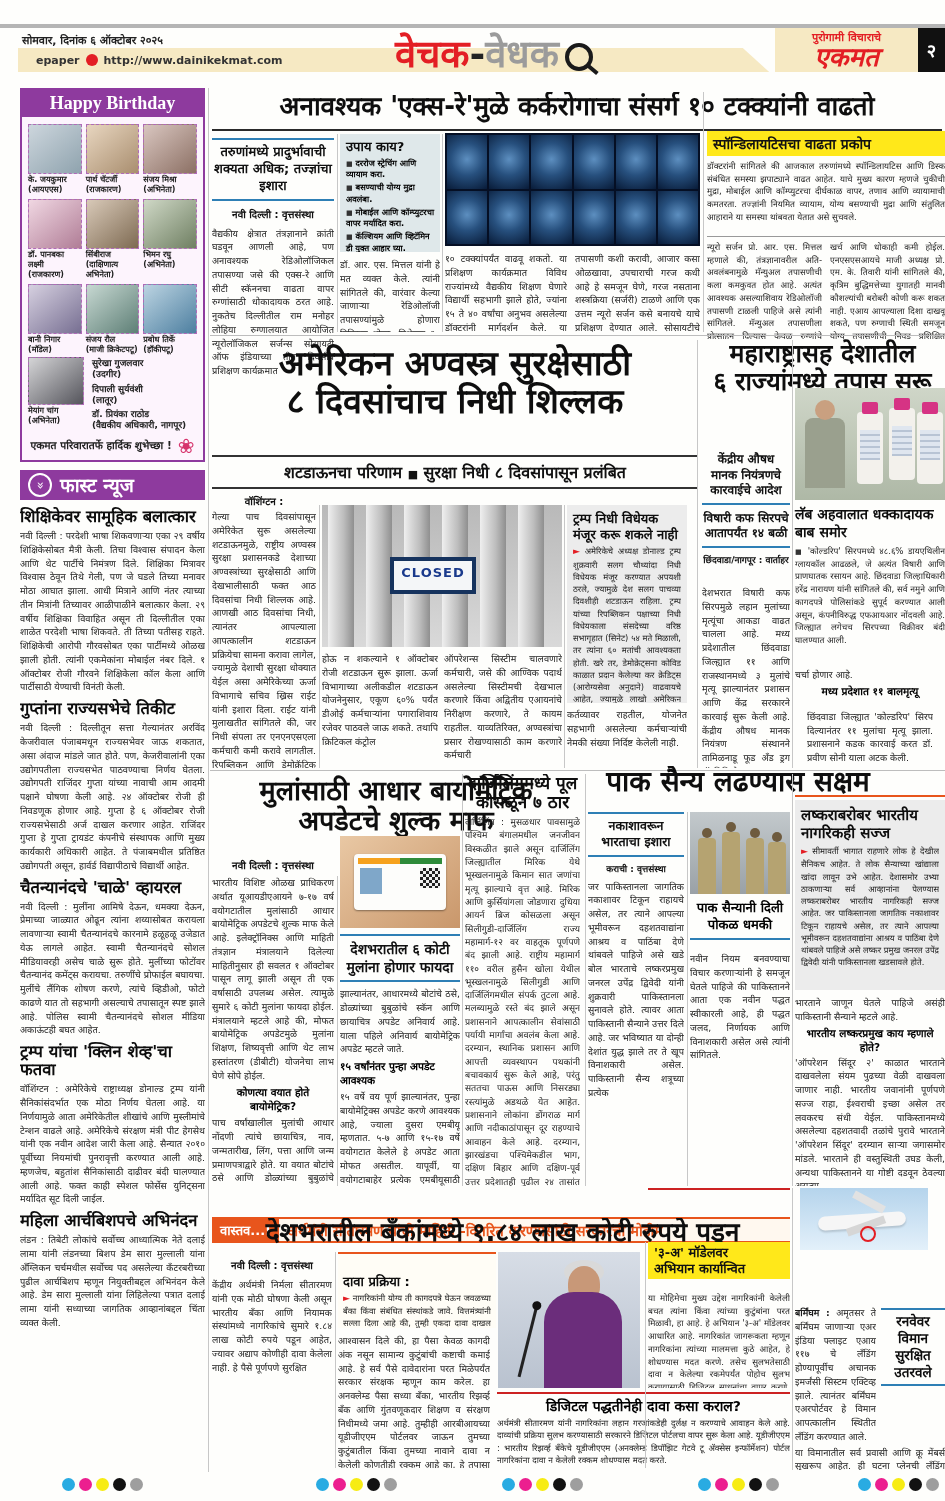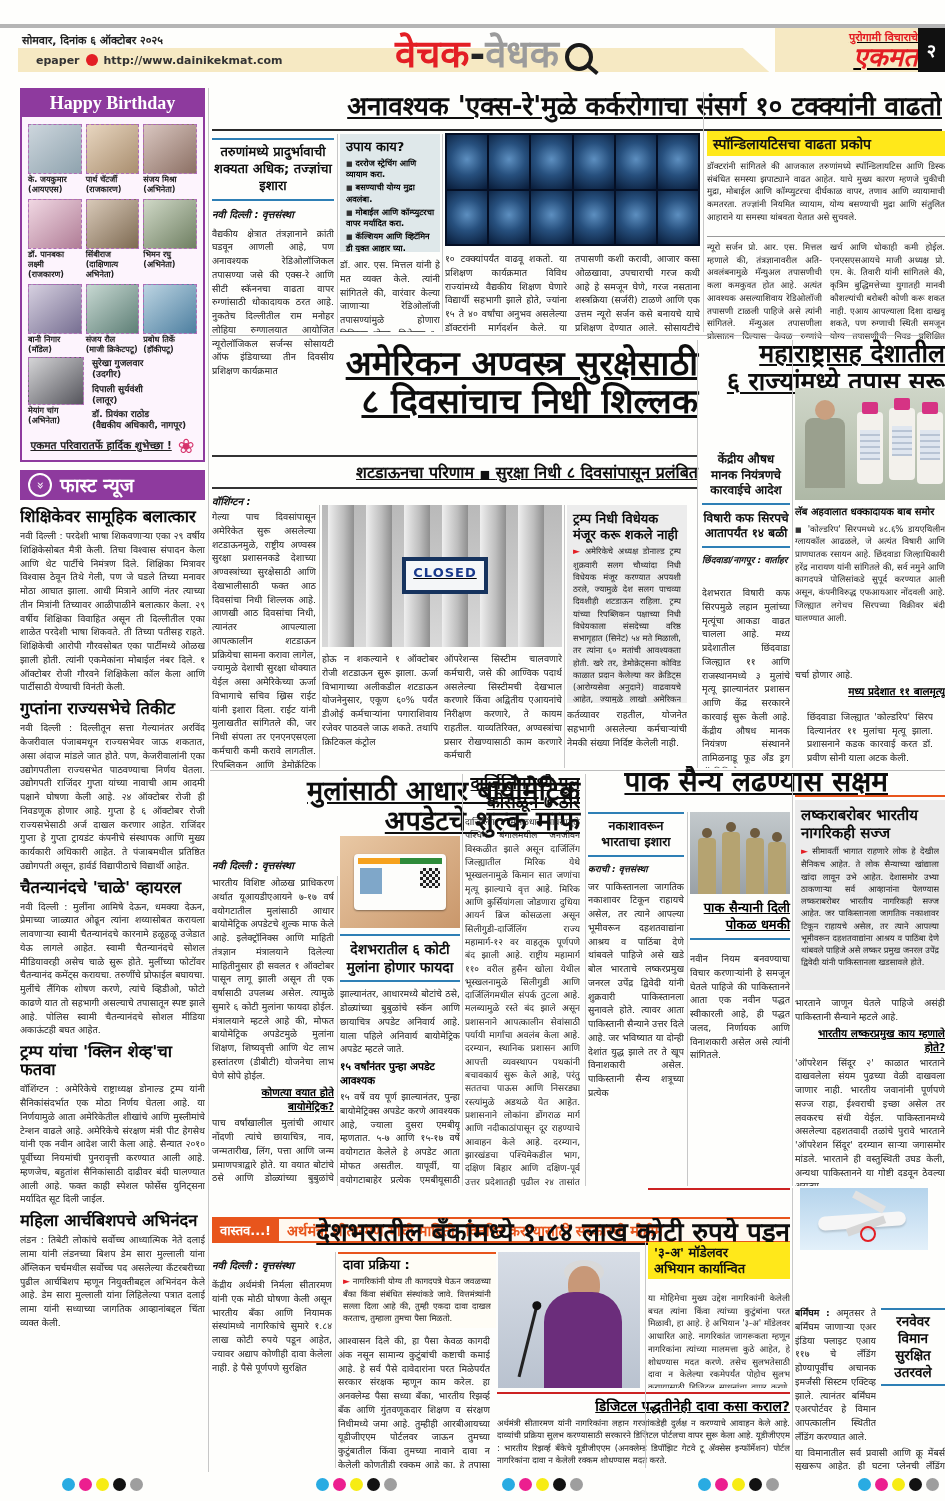--- a/index.html
+++ b/index.html
@@ -1,26 +1,26 @@
 <!DOCTYPE html>
 <html><head>
 <meta charset="utf-8">
 <style>
   html,body{margin:0;padding:0;background:#fff;}
   .page{position:relative;width:945px;height:1501px;background:#fefefc;font-family:"DejaVu Sans",sans-serif;overflow:hidden;}
   .abs{position:absolute;}
   .t{font-size:9.3px;line-height:1.48;text-align:justify;color:#1c1c1c;overflow:hidden;}
   .t b{font-weight:bold;}
   .hl{font-weight:800;color:#0e0e0e;line-height:1.12;}
-  .center{text-align:right;text-decoration:underline;}
+  .center{text-align:center;}
   .nowrap{white-space:nowrap;overflow:hidden;}
   .rule-v{position:absolute;width:1px;background:#c7c7c7;}
   .rule-h{position:absolute;height:1px;background:#bdbdbd;}
   .blue-sub{border-top:2px solid #2e7fb5;border-bottom:2px solid #2e7fb5;font-weight:bold;text-align:center;color:#111;padding:4px 1px;line-height:1.3;}
-  .dateline{font-weight:bold;font-size:10px;color:#111;font-style:italic;}
+  .dateline{font-weight:bold;font-size:10px;text-align:center;color:#111;}
   .graybox{background:#ececec;padding:6px;box-sizing:border-box;overflow:hidden;}
   .boxtitle{font-weight:800;color:#0d0d0d;line-height:1.2;}
   .arrow{color:#e31e24;font-size:9px;}
   .sq{color:#333;font-size:7px;}
   
   .mast-band{background:#f6e9c3;}
   .logo-first{color:#e31e24;font-weight:800;}
   .logo-sep{color:#222;font-weight:800;}
   .logo-second{color:#9b9b9b;font-weight:800;}
   .mag{display:inline-block;width:20px;height:20px;border:4px solid #1a1a1a;border-radius:50%;position:relative;vertical-align:middle;margin-left:-6px;}
@@ -253,21 +253,21 @@
   </div>
   <div class="abs dateline" style="left:212px;top:494px;width:104px;">वॉशिंग्टन :</div>
   <p class="t abs" style="left:212px;top:510px;width:104px;height:258px;margin:0;">गेल्या पाच दिवसांपासून अमेरिकेत सुरू असलेल्या शटडाऊनमुळे, राष्ट्रीय अण्वस्त्र सुरक्षा प्रशासनकडे देशाच्या अण्वस्त्रांच्या सुरक्षेसाठी आणि देखभालीसाठी फक्त आठ दिवसांचा निधी शिल्लक आहे. आणखी आठ दिवसांचा निधी, त्यानंतर आपल्याला आपत्कालीन शटडाऊन प्रक्रियेचा सामना करावा लागेल, ज्यामुळे देशाची सुरक्षा धोक्यात येईल असा अमेरिकेच्या ऊर्जा विभागाचे सचिव ख्रिस राईट यांनी इशारा दिला. राईट यांनी मुलाखतीत सांगितले की, जर निधी संपला तर एनएनएसएला कर्मचारी कमी करावे लागतील. रिपब्लिकन आणि डेमोक्रॅटिक या निधी विधेयकावर एकमत</p>
   <div class="img closed-img" style="left:322px;top:505px;width:240px;height:142px;">
     <div class="closed-col" style="left:6px;"></div>
       <div class="closed-col" style="left:44px;"></div>
       <div class="closed-col" style="left:82px;"></div>
       <div class="closed-col" style="left:120px;"></div>
       <div class="closed-col" style="left:158px;"></div>
       <div class="closed-col" style="left:196px;"></div>
-    <div class="closed-sign" style="left:80px;top:52px;width:78px;text-decoration:underline;">
+    <div class="closed-sign" style="left:68px;top:52px;width:78px;">
       <div class="closed-panel">CLOSED</div>
     </div>
   </div>
   <p class="t abs" style="left:322px;top:652px;width:116px;height:116px;margin:0;">होऊ न शकल्याने १ ऑक्टोबर रोजी शटडाऊन सुरू झाला. ऊर्जा विभागाच्या अलीकडील शटडाऊन योजनेनुसार, एकूण ६०% पर्यंत डीओई कर्मचाऱ्यांना पगाराशिवाय रजेवर पाठवले जाऊ शकते. तथापि क्रिटिकल कंट्रोल</p>
   <p class="t abs" style="left:444px;top:652px;width:118px;height:116px;margin:0;">ऑपरेशन्स सिस्टीम चालवणारे कर्मचारी, जसे की आण्विक पदार्थ असलेल्या सिस्टीमची देखभाल करणारे किंवा अद्वितीय एआयनांचे निरीक्षण करणारे, ते कायम राहतील. याव्यतिरिक्त, अण्वस्त्रांचा प्रसार रोखण्यासाठी काम करणारे कर्मचारी</p>
   <div class="abs graybox" style="left:567px;top:505px;width:120px;height:198px;">
     <div class="boxtitle" style="font-size:13px;">ट्रम्प निधी विधेयक मंजूर करू शकले नाही</div>
     <p class="t" style="font-size:8.3px;margin:3px 0 0 0;"><span class="arrow">►</span> <span>अमेरिकेचे अध्यक्ष डोनाल्ड ट्रम्प शुक्रवारी सलग चौथ्यांदा निधी विधेयक मंजूर करण्यात अपयशी ठरले, ज्यामुळे देश सलग पाचव्या दिवशीही शटडाऊन राहिला. ट्रम्प यांच्या रिपब्लिकन पक्षाच्या निधी विधेयकाला संसदेच्या वरिष्ठ सभागृहात (सिनेट) ५४ मते मिळाली, तर त्यांना ६० मतांची आवश्यकता होती. खरे तर, डेमोक्रेट्सना कोविड काळात प्रदान केलेल्या कर क्रेडिट्स (आरोग्यसेवा अनुदाने) वाढवायचे आहेत, ज्यामुळे लाखो अमेरिकन लोकांना परवडणारे आरोग्य विमा मिळू शकेल.</span></p>
   </div>
   <p class="t abs" style="left:567px;top:708px;width:120px;height:60px;margin:0;">कर्तव्यावर राहतील, योजनेत सहभागी असलेल्या कर्मचाऱ्यांची नेमकी संख्या निर्दिष्ट केलेली नाही.</p>
@@ -282,21 +282,21 @@
     <div class="dateline" style="font-size:9px;margin-top:5px;">छिंदवाडा/नागपूर : वार्ताहर</div>
   </div>
   <p class="t abs" style="left:702px;top:586px;width:88px;height:182px;margin:0;">देशभरात विषारी कफ सिरपमुळे लहान मुलांच्या मृत्यूंचा आकडा वाढत चालला आहे. मध्य प्रदेशातील छिंदवाडा जिल्ह्यात ११ आणि राजस्थानमध्ये ३ मुलांचे मृत्यू झाल्यानंतर प्रशासन आणि केंद्र सरकारने कारवाई सुरू केली आहे. केंद्रीय औषध मानक नियंत्रण संस्थानने तामिळनाडू फूड अँड ड्रग ॲडमिनिस्ट्रेशनला 'कोल्डरिप' सिरप तयार करणाऱ्या स्रेसन फार्मास्युटिकल्स कंपनीविरुद्ध गंभीर गुन्ह्यांतर्गत कारवाई करण्याचे निर्देश दिले आहेत. केंद्रीय आरोग्य सचिव, सर्व राज्ये आणि केंद्रशासित प्रदेशांच्या औषध नियंत्रकांसमवेत कॉन्फरन्समध्ये सिरपच्या सुरक्षितता आणि गुणवत्तेवर</p>
   <div class="img syrup-img" style="left:795px;top:388px;width:150px;height:112px;">
     <div class="man" style="left:10px;top:30px;"></div>
     <div class="bottle" style="left:62px;top:24px;"></div>
     <div class="bottle" style="left:94px;top:20px;"></div>
     <div class="bottle" style="left:122px;top:24px;"></div>
   </div>
   <div class="abs" style="left:795px;top:506px;width:150px;">
-    <div class="boxtitle" style="font-size:10px;line-height:1.25;">लॅब अहवालात धक्कादायक बाब समोर</div>
+    <div class="boxtitle" style="font-size:14px;line-height:1.25;">लॅब अहवालात धक्कादायक बाब समोर</div>
     <p class="t" style="font-size:8.6px;margin:4px 0 0 0;height:118px;"><span class="sq">■</span> <span>'कोल्डरिप' सिरपमध्ये ४८.६% डायएथिलीन ग्लायकॉल आढळले, जे अत्यंत विषारी आणि प्राणघातक रसायन आहे. छिंदवाडा जिल्हाधिकारी हरेंद्र नारायण यांनी सांगितले की, सर्व नमुने आणि कागदपत्रे पोलिसांकडे सुपूर्द करण्यात आली असून, कंपनीविरुद्ध एफआयआर नोंदवली आहे. जिल्ह्यात लगेचच सिरपच्या विक्रीवर बंदी घालण्यात आली.</span></p>
   </div>
   <div class="abs" style="left:795px;top:668px;width:150px;height:100px;overflow:hidden;">
     <p class="t" style="margin:0;">चर्चा होणार आहे.</p>
     <div class="center" style="font-size:10.5px;font-weight:800;margin:2px 0;">मध्य प्रदेशात ११ बालमृत्यू</div>
     <p class="t" style="margin:12px;">छिंदवाडा जिल्ह्यात 'कोल्डरिप' सिरप दिल्यानंतर ११ मुलांचा मृत्यू झाला. प्रशासनाने कडक कारवाई करत डॉ. प्रवीण सोनी याला अटक केली.</p>
   </div>
 
   <div class="rule-h" style="left:210px;top:770px;width:735px;"></div>
 
@@ -364,21 +364,21 @@
 
   <div class="abs strip" style="left:212px;top:1192px;width:578px;height:22px;">
     <span class="tag">वास्तव...!</span>
     <span class="txt">अर्थमंत्री सीतारमण यांची माहिती -वितरित करण्यासाठी सरकारची मोहीम</span>
   </div>
   <div class="abs hl center nowrap" style="left:215px;top:1218px;width:575px;font-size:26px;">देशभरातील बँकांमध्ये १.८४ लाख कोटी रुपये पडून</div>
   <div class="abs" style="left:212px;top:1258px;width:120px;height:212px;overflow:hidden;">
     <div class="dateline">नवी दिल्ली : वृत्तसंस्था</div>
     <p class="t" style="margin:6px 0 0 0;">केंद्रीय अर्थमंत्री निर्मला सीतारमण यांनी एक मोठी घोषणा केली असून भारतीय बँका आणि नियामक संस्थांमध्ये नागरिकांचे सुमारे १.८४ लाख कोटी रुपये पडून आहेत, ज्यावर अद्याप कोणीही दावा केलेला नाही. हे पैसे पूर्णपणे सुरक्षित</p>
   </div>
-  <div class="abs" style="left:338px;top:1252px;width:158px;height:76px;border-top:2px solid #e8551c;background:#fffdf6;padding:3px 5px;box-sizing:border-box;overflow:hidden;">
+  <div class="abs" style="left:338px;top:1252px;width:158px;height:76px;border-top:2px solid #e8551c;background:#fffdf6;padding:20px 5px;box-sizing:border-box;overflow:hidden;">
     <div class="boxtitle" style="font-size:13px;">दावा प्रक्रिया :</div>
     <p class="t" style="font-size:8.3px;margin:2px 0 0 0;"><span class="arrow">►</span> <span>नागरिकांनी योग्य ती कागदपत्रे घेऊन जवळच्या बँका किंवा संबंधित संस्थांकडे जावे. वित्तमंत्र्यांनी सल्ला दिला आहे की, तुम्ही एकदा दावा दाखल करताच, तुम्हाला तुमचा पैसा मिळतो.</span></p>
   </div>
   <p class="t abs" style="left:338px;top:1334px;width:152px;height:134px;margin:0;">आश्वासन दिले की, हा पैसा केवळ कागदी अंक नसून सामान्य कुटुंबांची कष्टाची कमाई आहे. हे सर्व पैसे दावेदारांना परत मिळेपर्यंत सरकार संरक्षक म्हणून काम करेल. हा अनक्लेम्ड पैसा सध्या बँका, भारतीय रिझर्व्ह बँक आणि गुंतवणूकदार शिक्षण व संरक्षण निधीमध्ये जमा आहे. तुम्हीही आरबीआयच्या यूडीजीएएम पोर्टलवर जाऊन तुमच्या कुटुंबातील किंवा तुमच्या नावाने दावा न केलेली कोणतीही रक्कम आहे का, हे तपासा आणि या ऐतिहासिक मोहिमेचा लाभ घ्या.</p>
   <div class="img sitharaman" style="left:498px;top:1252px;width:142px;height:136px;">
     <div class="sita-hair"></div>
       <div class="sita-head"></div>
       <div class="sita-body"></div>
       <div class="mic"></div>
   </div>

